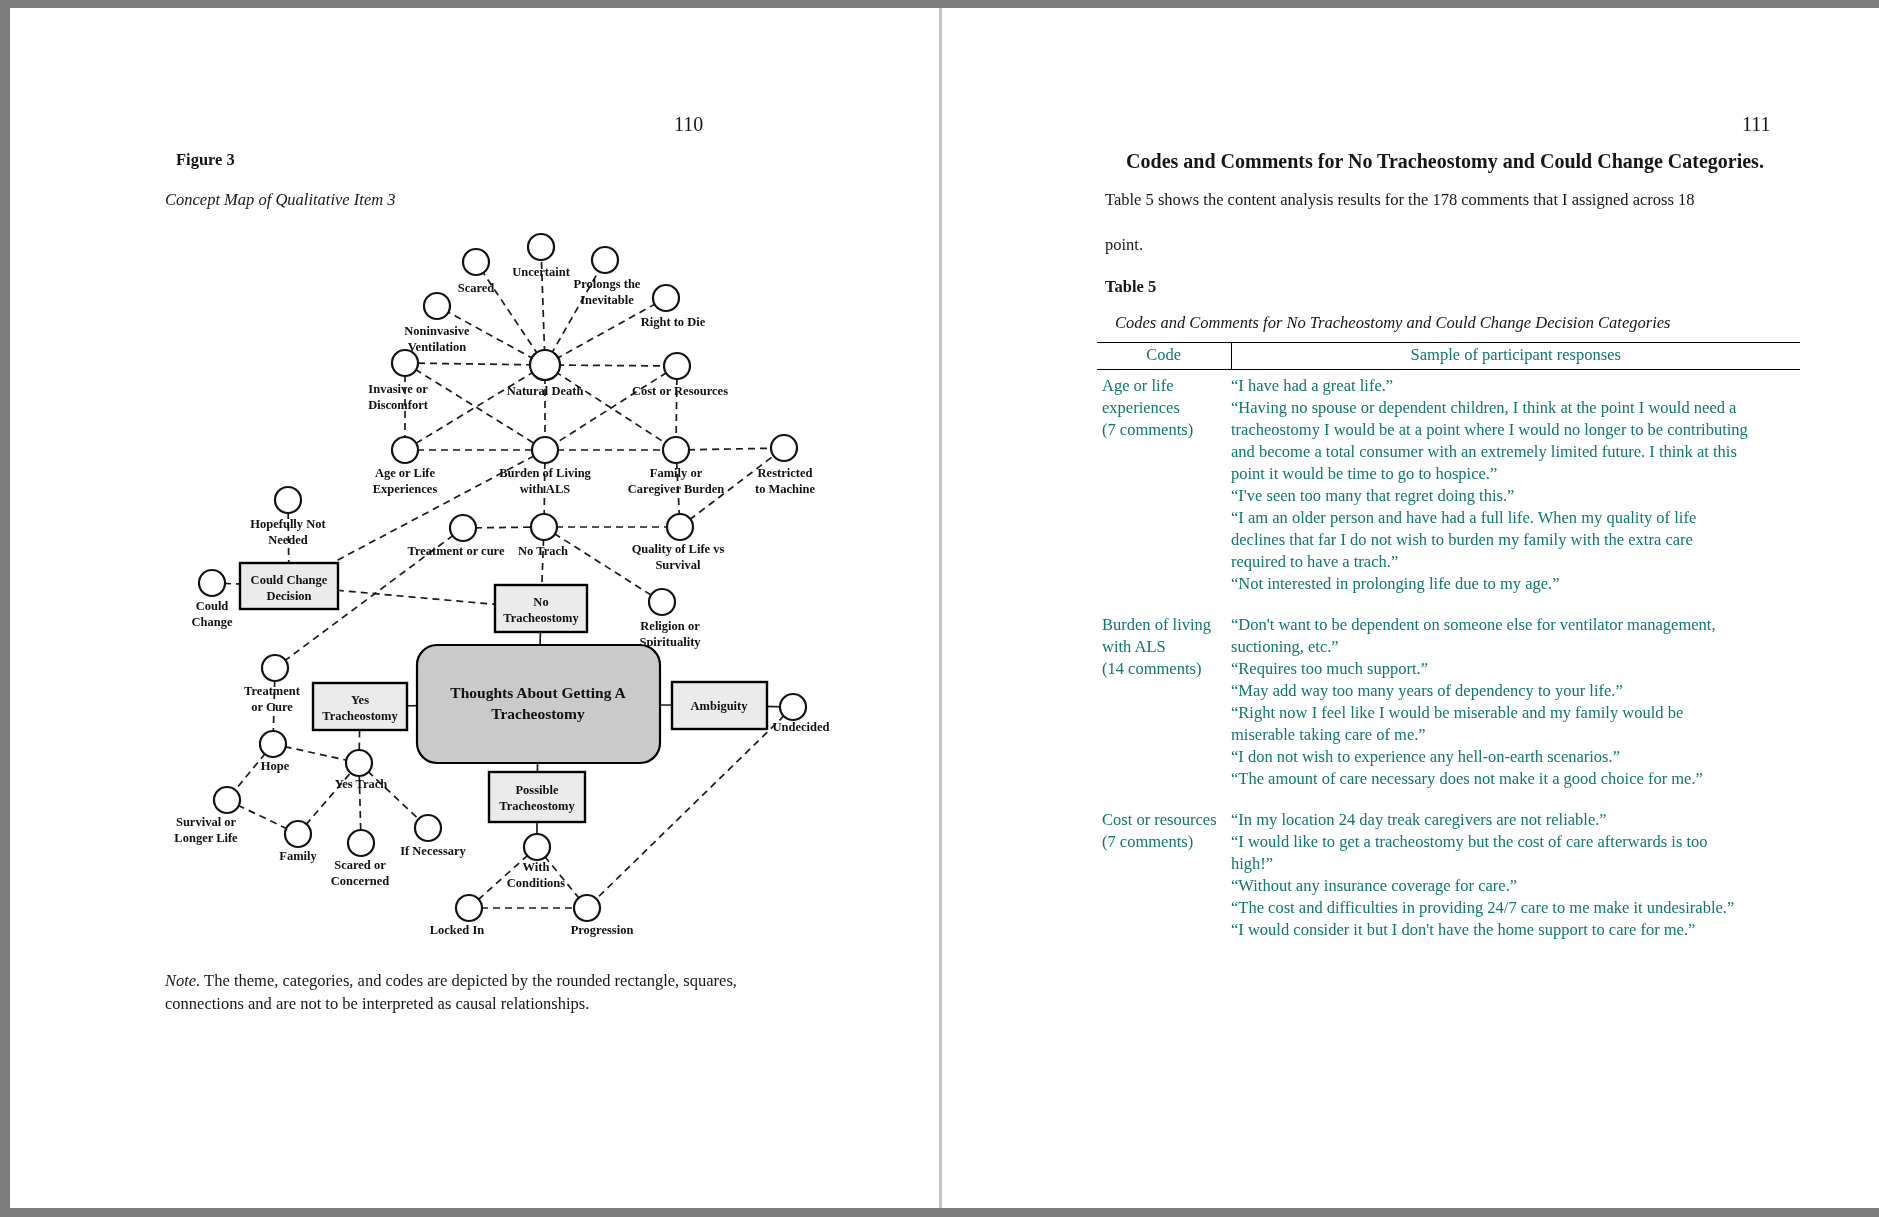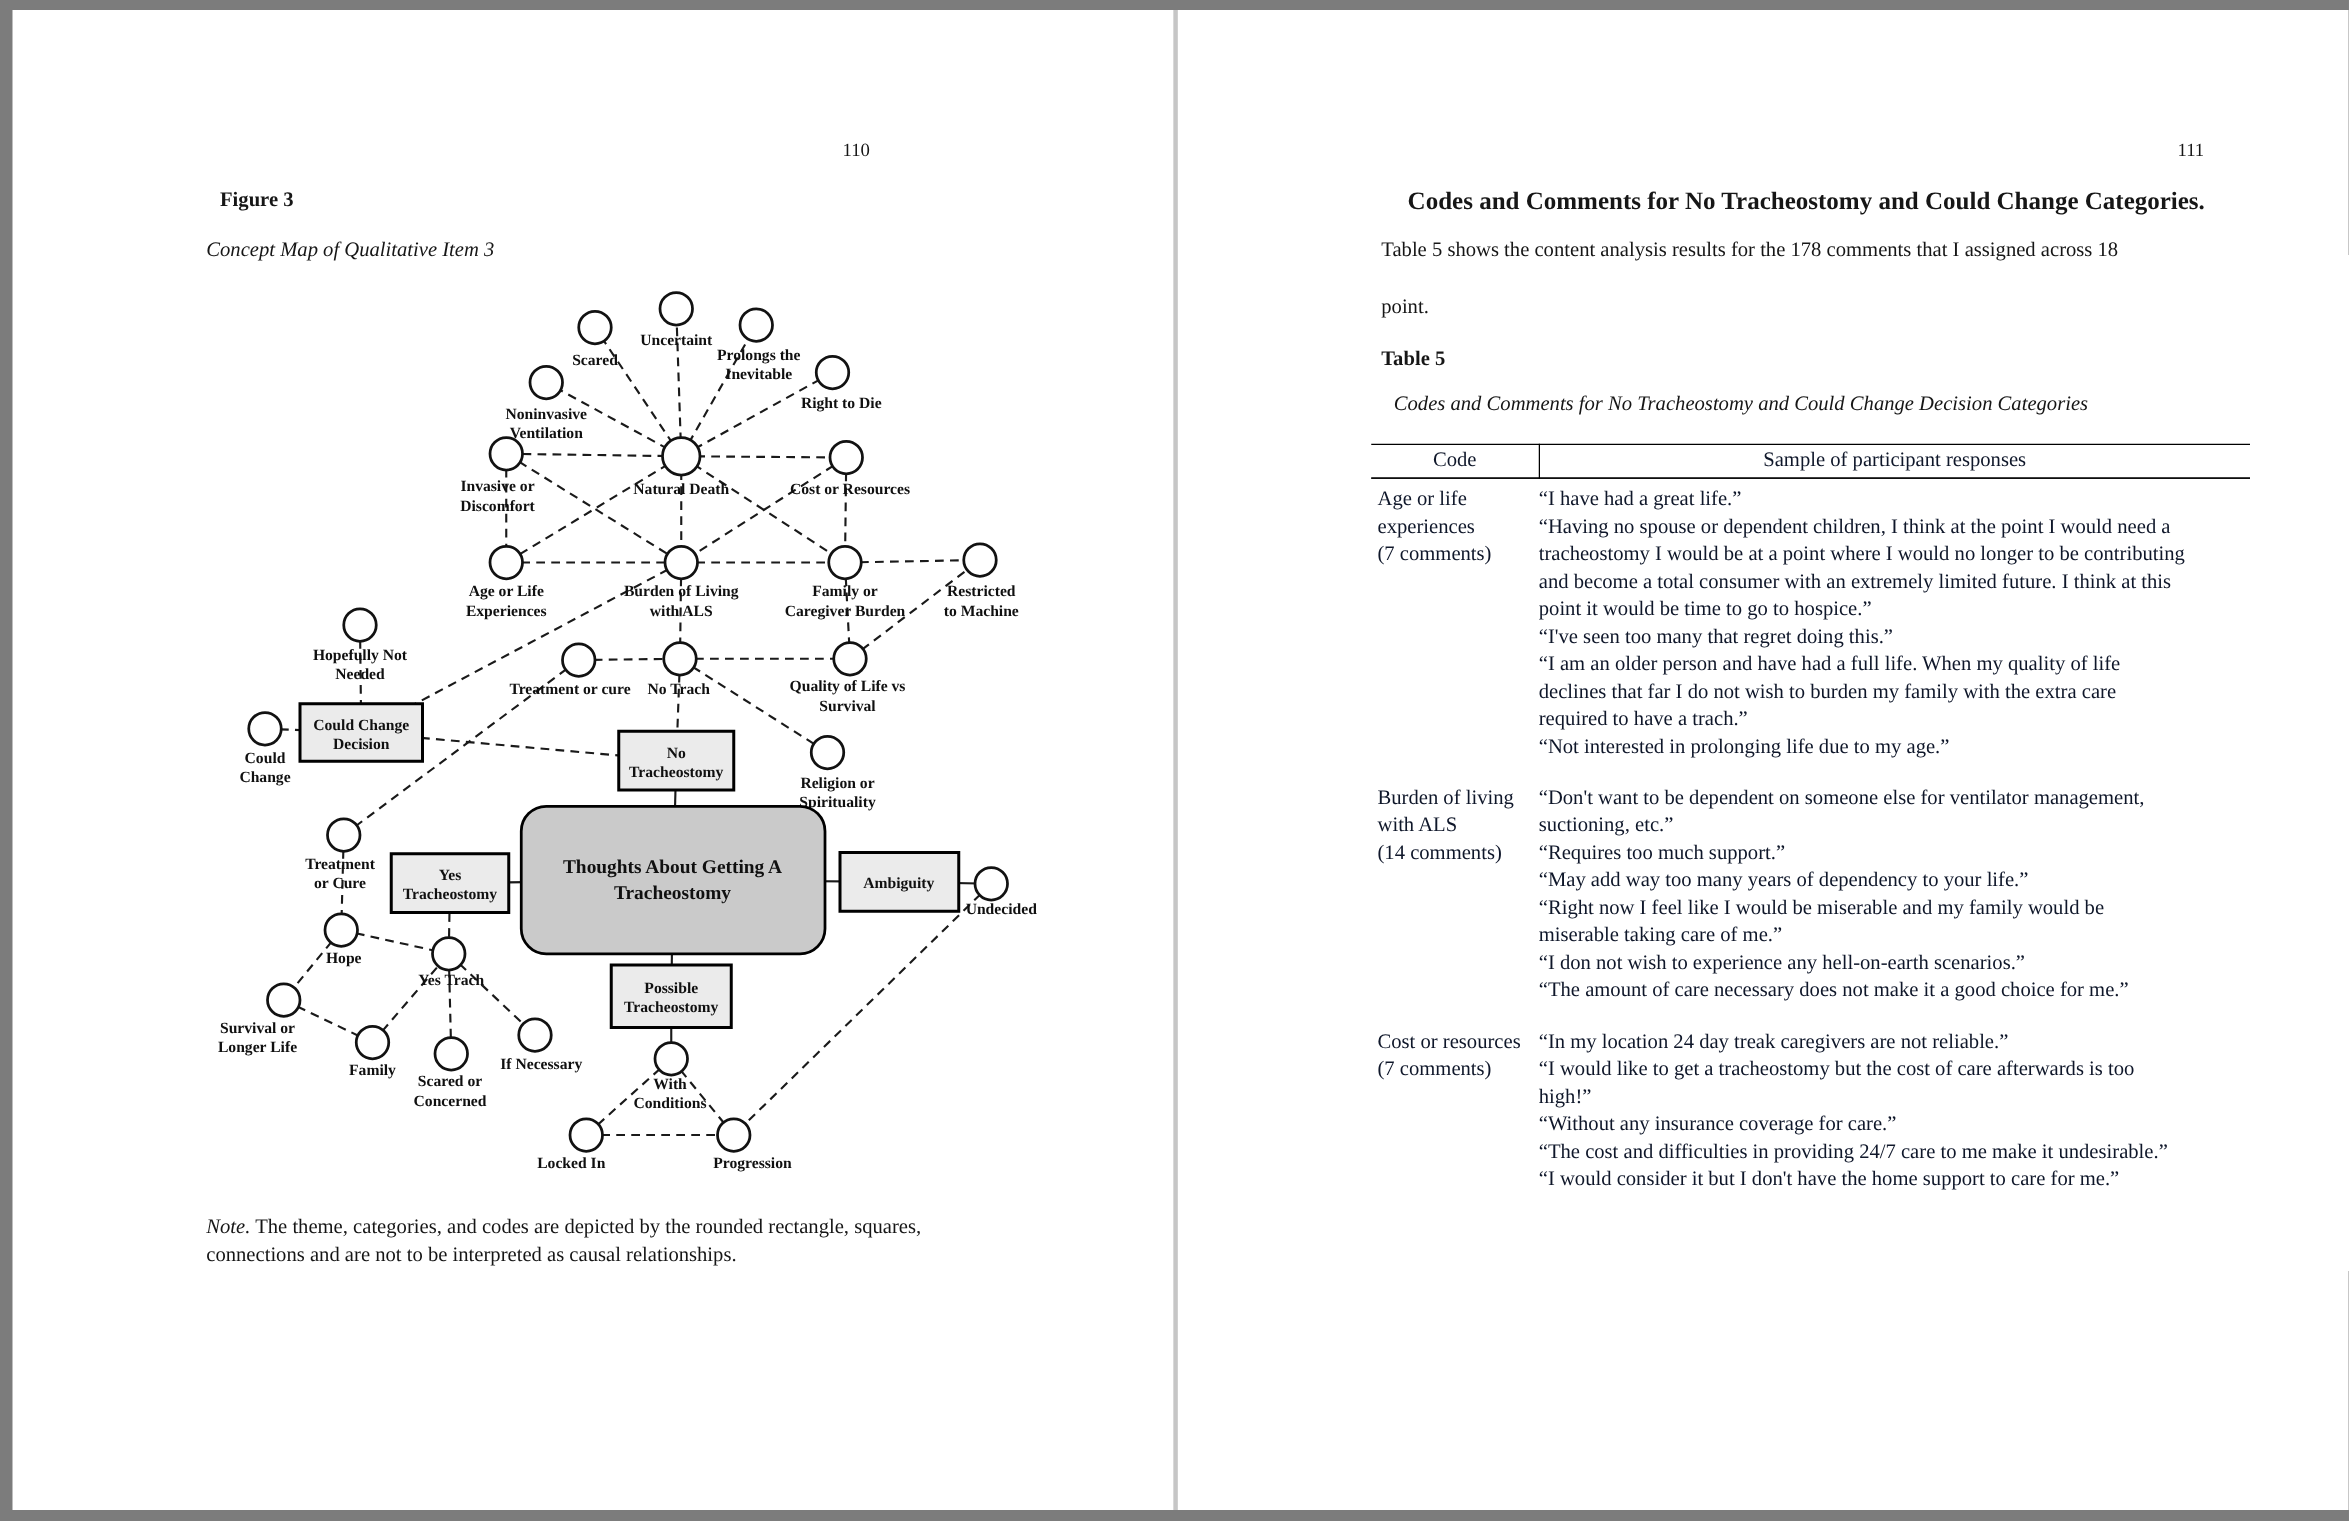--- a/index.html
+++ b/index.html
@@ -3,40 +3,40 @@
 <meta charset="utf-8">
 <style>
   html,body{margin:0;padding:0;background:#7c7c7c;}
   .screen{position:relative;width:1879px;height:1217px;background:#7c7c7c;overflow:hidden;
           font-family:"Liberation Serif","DejaVu Serif",serif;color:#161616;}
   .page{position:absolute;top:8px;height:1200px;background:#ffffff;}
   .page.left{left:10px;width:929px;}
   .page.right{left:942px;width:1000px;}
   .page-divider{position:absolute;top:8px;left:939px;width:3px;height:1200px;background:#c6c6c6;}
   .abs{position:absolute;white-space:nowrap;}
-  .pagenum{font-size:15px;}
+  .pagenum{font-size:20px;}
   .bold{font-weight:bold;}
   .italic{font-style:italic;}
   .body-text{font-size:16.5px;}
   #figure-svg{position:absolute;left:0;top:0;}
   .node-circle{fill:#ffffff;stroke:#121212;stroke-width:2.2;}
   .node-box{fill:#ebebeb;stroke:#000000;stroke-width:2.4;}
   .node-theme{fill:#cacaca;stroke:#000000;stroke-width:2.2;}
   .edge{stroke:#1a1a1a;stroke-width:1.7;fill:none;}
   .edge.dashed{stroke-dasharray:7 5;}
   .node-label{font-family:"Liberation Serif","DejaVu Serif",serif;font-weight:bold;font-size:12.5px;
               text-anchor:middle;fill:#101010;}
   .theme-label{font-size:15.5px;}
   .note-block{position:absolute;left:155px;top:962px;font-size:16.5px;line-height:22.5px;}
   .note-block div{white-space:nowrap;}
   
   .heading{position:absolute;left:150px;top:142px;width:706px;text-align:center;
            font-weight:bold;font-size:20px;}
-  #codes-table{position:absolute;left:155px;top:347px;width:703px;border-collapse:collapse;
-               font-size:16.5px;line-height:22px;color:#0f172a;}
+  #codes-table{position:absolute;left:155px;top:334px;width:703px;border-collapse:collapse;
+               font-size:16.5px;line-height:22px;color:#0f766e;}
   #codes-table th{font-weight:normal;border-top:1.7px solid #000;border-bottom:1.5px solid #000;
                   padding:1px 0 3px 0;text-align:center;font-size:16.5px;}
   #codes-table th.code-h{width:129px;border-right:1.4px solid #000;}
   #codes-table td{vertical-align:top;}
   #codes-table td.code-cell{width:129px;padding:5px 0 0 5px;}
   #codes-table td.resp-cell{padding:5px 0 14px 0;}
   #codes-table .quote{width:520px;}
 </style>
 </head>
 <body>

